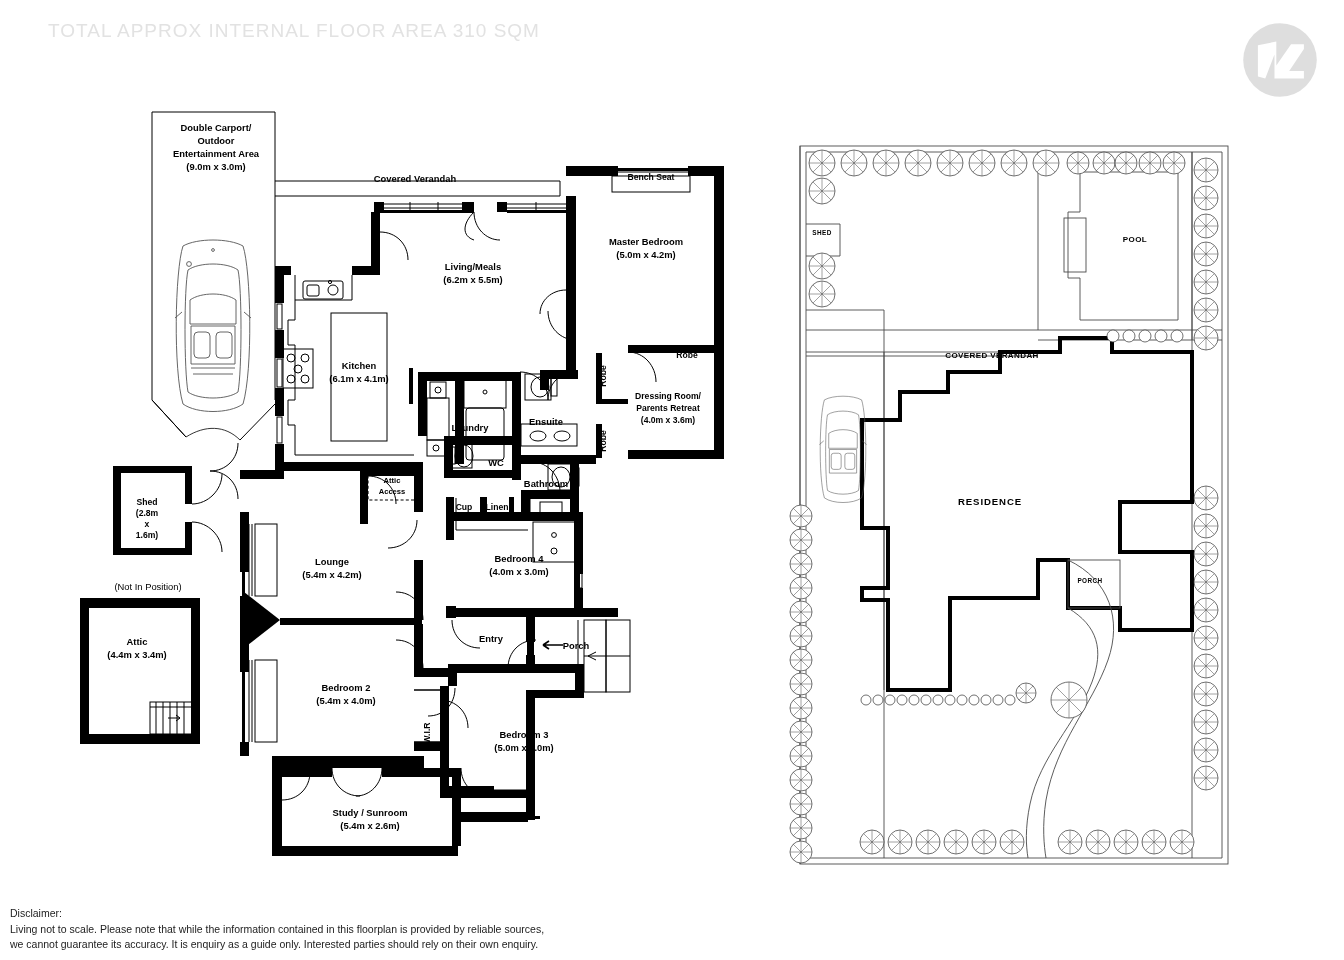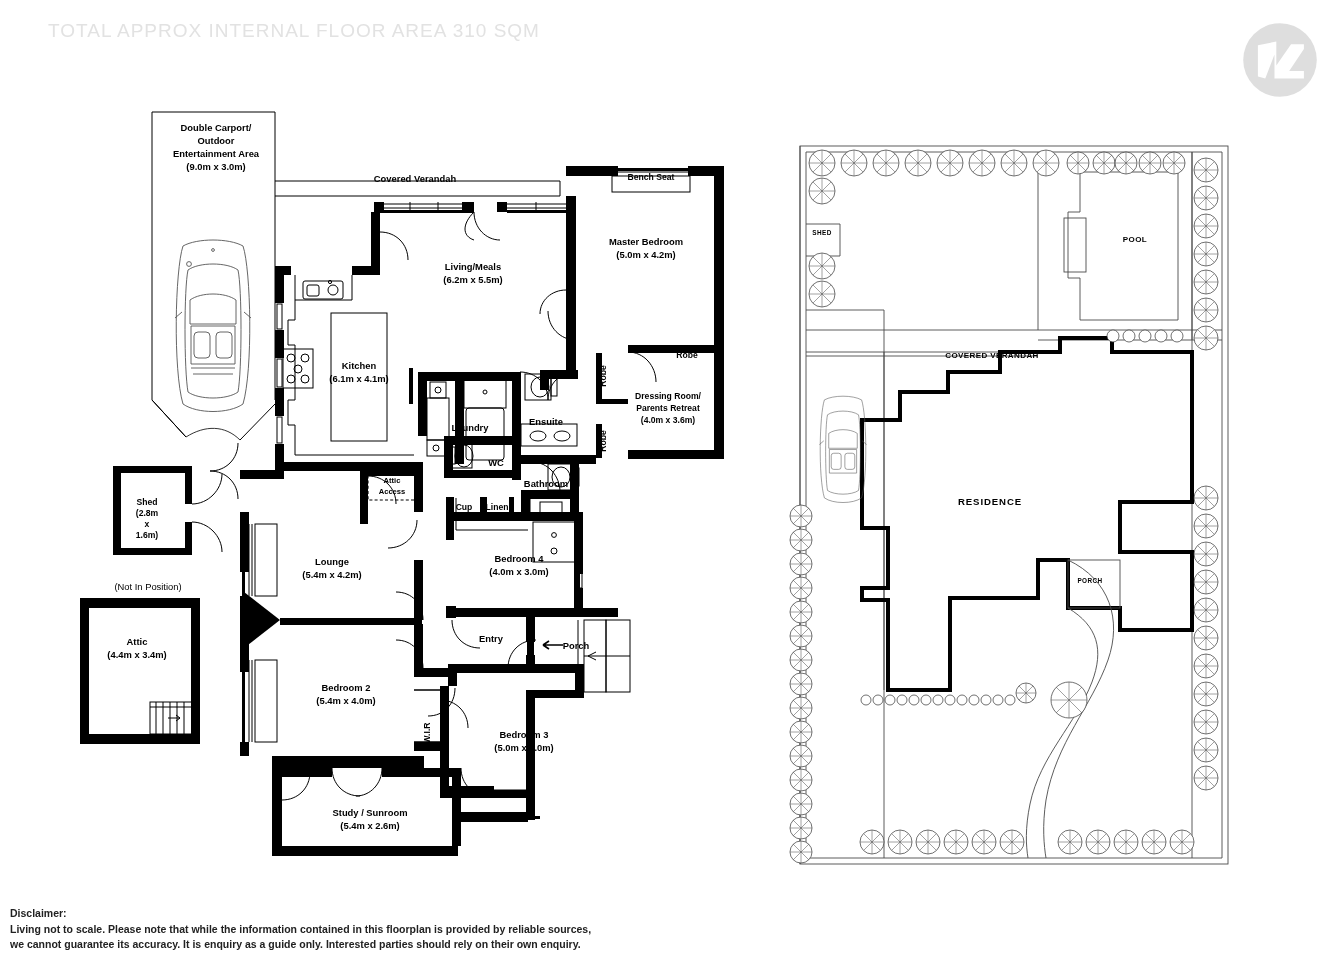--- a/index.html
+++ b/index.html
@@ -13,21 +13,21 @@
     font-size:19px;letter-spacing:1.0px;color:#e2e2e2;
     font-weight:400;white-space:nowrap;margin-left:16px;
   }
 
   #watermark{position:absolute;right:18px;top:14px;width:92px;height:92px;opacity:.85;}
 
   .svgwrap{position:absolute;left:0;top:0;width:1344px;height:960px;}
 
   #disclaimer{
     position:absolute;left:10px;top:906px;width:640px;
-    font-size:10.5px;line-height:1.45;color:#222;font-weight:bold;
+    font-size:10.5px;line-height:1.45;color:#222;
   }
   #disclaimer .d-head{margin-bottom:1px;}
 
   svg text{font-family:"Liberation Sans","DejaVu Sans",sans-serif;fill:#000;}
   .lbl{font-size:9.4px;font-weight:bold;text-anchor:middle;}
   .lbl-s{font-size:8.6px;font-weight:bold;text-anchor:middle;}
   .lbl-xs{font-size:7.6px;font-weight:bold;text-anchor:middle;}
   .lbl-site{font-size:9.6px;font-weight:bold;text-anchor:middle;letter-spacing:.9px;}
   .lbl-site-s{font-size:6.4px;font-weight:bold;text-anchor:middle;letter-spacing:.4px;}
   .lbl-plain{font-size:9.4px;text-anchor:middle;}

